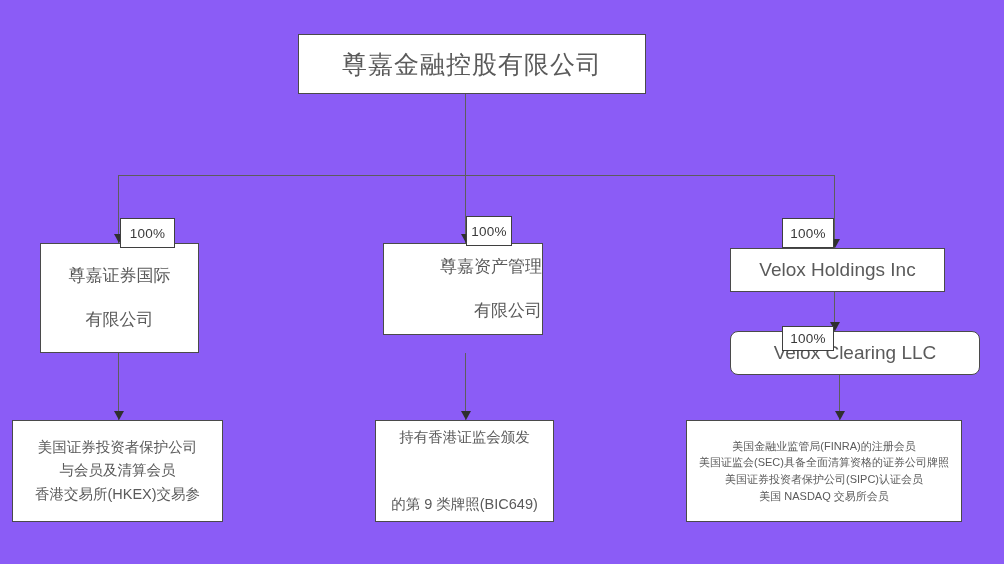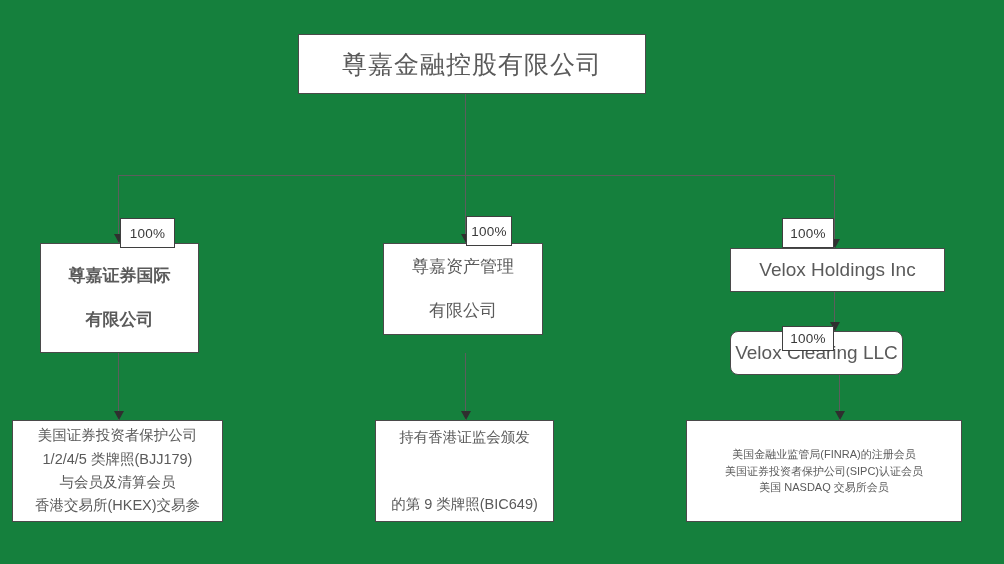--- a/index.html
+++ b/index.html
@@ -4,21 +4,21 @@
 <style>
   html, body {
     margin: 0;
     padding: 0;
     background: #ffffff;
   }
   #canvas {
     position: relative;
     width: 1004px;
     height: 564px;
-    background: #15803d;
+    background: #8b5cf6;
     font-family: "Liberation Sans", "DejaVu Sans", sans-serif;
     color: #595959;
     overflow: hidden;
   }
   .node {
     position: absolute;
     box-sizing: border-box;
     border: 1px solid #4a4a4a;
     background: #ffffff;
     display: flex;
@@ -35,35 +35,35 @@
   #node-root {
     left: 298px; top: 34px; width: 348px; height: 60px;
     font-size: 25px;
     letter-spacing: 1px;
   }
 
   
   #node-securities {
     left: 40px; top: 243px; width: 159px; height: 110px;
     font-size: 17px;
-    font-weight: bold;
   }
   #node-securities .ln + .ln { margin-top: 18px; }
   #node-asset {
     left: 383px; top: 243px; width: 160px; height: 92px;
     font-size: 17px;
+    align-items: flex-end;
   }
   #node-asset .ln + .ln { margin-top: 18px; }
   #node-velox-holdings {
     left: 730px; top: 248px; width: 215px; height: 44px;
     font-size: 19px;
     text-align: right;
   }
   #node-velox-clearing {
-    left: 730px; top: 331px; width: 173px; height: 44px;
+    left: 730px; top: 331px; width: 250px; height: 44px;
     font-size: 19px;
     border-radius: 8px;
   }
 
   
   #node-securities-detail {
     left: 12px; top: 420px; width: 211px; height: 102px;
     font-size: 14.5px;
     line-height: 1.62;
   }
@@ -161,32 +161,32 @@
   <div class="node" id="node-velox-holdings">
     <span class="ln">Velox Holdings Inc</span>
   </div>
 
   <div class="node" id="node-velox-clearing">
     <span class="ln">Velox Clearing LLC</span>
   </div>
 
   <div class="node" id="node-securities-detail">
     <span class="ln">美国证券投资者保护公司</span>
-    <span class="ln">1/2/4/5 类牌照(BJJ179)</span>
     <span class="ln">与会员及清算会员</span>
     <span class="ln">香港交易所(HKEX)交易参</span>
   </div>
 
   <div class="node" id="node-asset-detail">
     <span class="ln">持有香港证监会颁发</span>
     <span class="ln">的第 9 类牌照(BIC649)</span>
   </div>
 
   <div class="node" id="node-velox-detail">
     <span class="ln">美国金融业监管局(FINRA)的注册会员</span>
+    <span class="ln">美国证监会(SEC)具备全面清算资格的证券公司牌照</span>
     <span class="ln">美国证券投资者保护公司(SIPC)认证会员</span>
     <span class="ln">美国 NASDAQ 交易所会员</span>
   </div>
 
   <div class="pct" id="pct-securities">100%</div>
   <div class="pct" id="pct-asset">100%</div>
   <div class="pct" id="pct-velox">100%</div>
   <div class="pct" id="pct-clearing">100%</div>
 
 </div>

